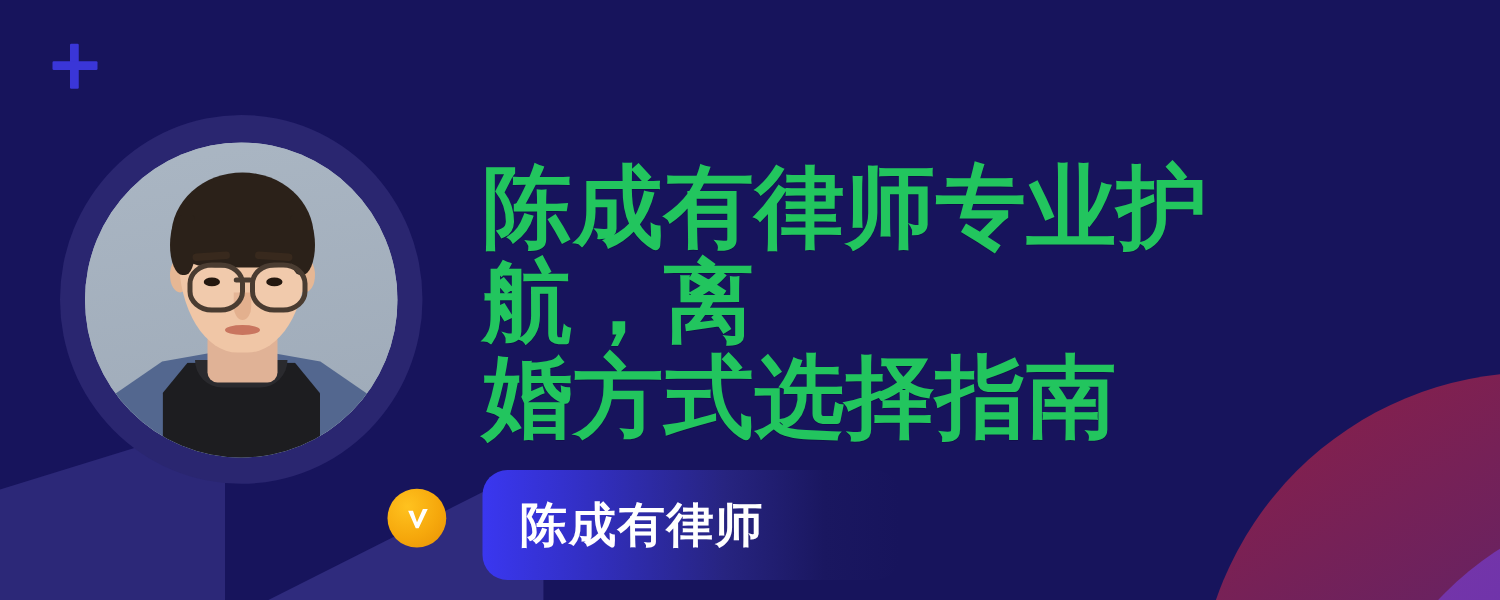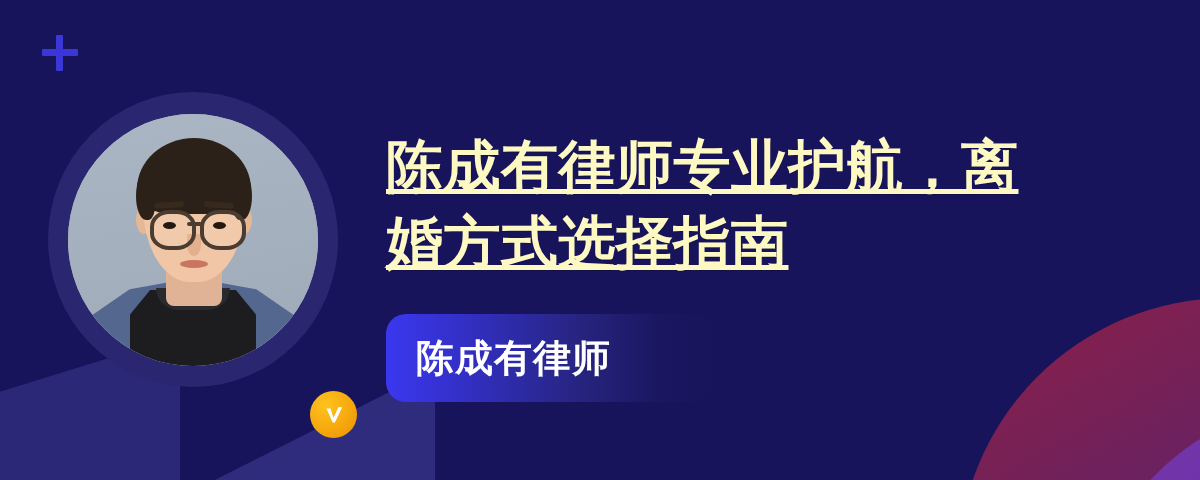--- a/index.html
+++ b/index.html
@@ -180,31 +180,30 @@
 
   
   .content {
     position: absolute;
     left: 386px;
     top: 128px;
     width: 720px;
   }
   .headline {
     margin: 0;
-    color: #fef9c3;
-    font-size: 57px;
+    color: #22c55e;
+    font-size: 72px;
     font-weight: 700;
     line-height: 76px;
     letter-spacing: 0.5px;
     white-space: pre-wrap;
     text-shadow: 0 1px 0 rgba(0,0,0,0.18);
-    text-decoration: underline;
   }
   .cta-button {
-    margin-top: 34px;
+    margin-top: 20px;
     width: 334px;
     height: 88px;
     border: none;
     border-radius: 20px;
     background: linear-gradient(90deg, #3a37f0 0%, #3330c8 22%, #272480 58%, #1a1760 82%, #17145c 100%);
     color: #ffffff;
     font-size: 38px;
     font-weight: 700;
     font-family: Liberation Sans, sans-serif;
     letter-spacing: 1px;

